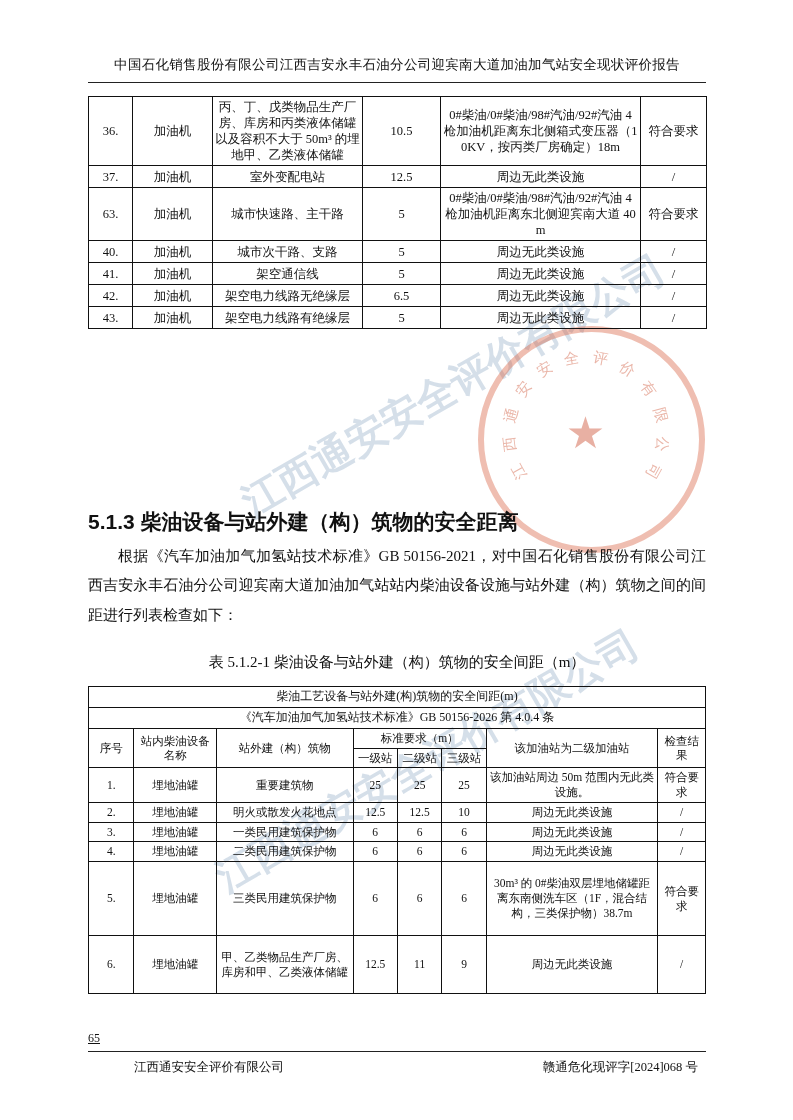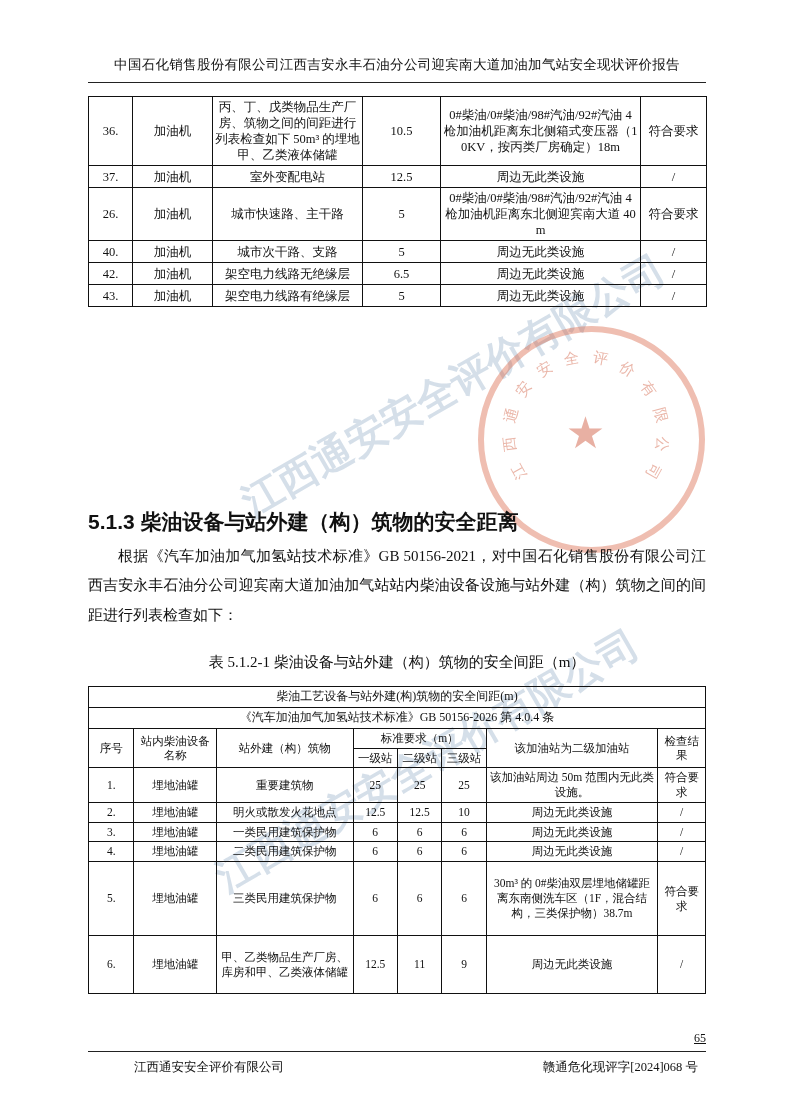--- a/index.html
+++ b/index.html
@@ -51,21 +51,21 @@
     top: 1043px;
     left: 0;
     width: 618px;
     border-top: 1px solid #222;
   }
   .page-number {
     position: absolute;
     top: 1023px;
     left: 0;
     width: 618px;
-    text-align: right;
+    text-align: left;
     font-size: 12px;
     color: #111;
     text-decoration: underline;
   }
   .footer-left {
     position: absolute;
     top: 1051px;
     left: 46px;
     font-size: 12.5px;
     color: #111;
@@ -249,45 +249,53 @@
           <col style="width:80px">
           <col style="width:150px">
         <col style="width:78px">
           <col style="width:200px">
           <col style="width:66px">
       </colgroup>
       <tbody>
         <tr>
           <td>36.</td>
           <td>加油机</td>
-          <td>丙、丁、戊类物品生产厂房、筑物之间的间距进行列表检查如下 50m³ 的埋地甲、乙类液体储罐</td>
+          <td>丙、丁、戊类物品生产厂房、库房和丙类液体储罐以及容积不大于 50m³ 的埋地甲、乙类液体储罐</td>
           <td>10.5</td>
           <td>0#柴油/0#柴油/98#汽油/92#汽油 4 枪加油机距离东北侧箱式变压器（10KV，按丙类厂房确定）18m</td>
           <td>符合要求</td>
         </tr>
         <tr>
           <td>37.</td>
           <td>加油机</td>
           <td>室外变配电站</td>
           <td>12.5</td>
           <td>周边无此类设施</td>
           <td>/</td>
         </tr>
         <tr>
-          <td>26.</td>
+          <td>63.</td>
           <td>加油机</td>
           <td>城市快速路、主干路</td>
           <td>5</td>
           <td>0#柴油/0#柴油/98#汽油/92#汽油 4 枪加油机距离东北侧迎宾南大道 40m</td>
           <td>符合要求</td>
         </tr>
         <tr>
           <td>40.</td>
           <td>加油机</td>
           <td>城市次干路、支路</td>
+          <td>5</td>
+          <td>周边无此类设施</td>
+          <td>/</td>
+        </tr>
+        <tr>
+          <td>41.</td>
+          <td>加油机</td>
+          <td>架空通信线</td>
           <td>5</td>
           <td>周边无此类设施</td>
           <td>/</td>
         </tr>
         <tr>
           <td>42.</td>
           <td>加油机</td>
           <td>架空电力线路无绝缘层</td>
           <td>6.5</td>
           <td>周边无此类设施</td>

